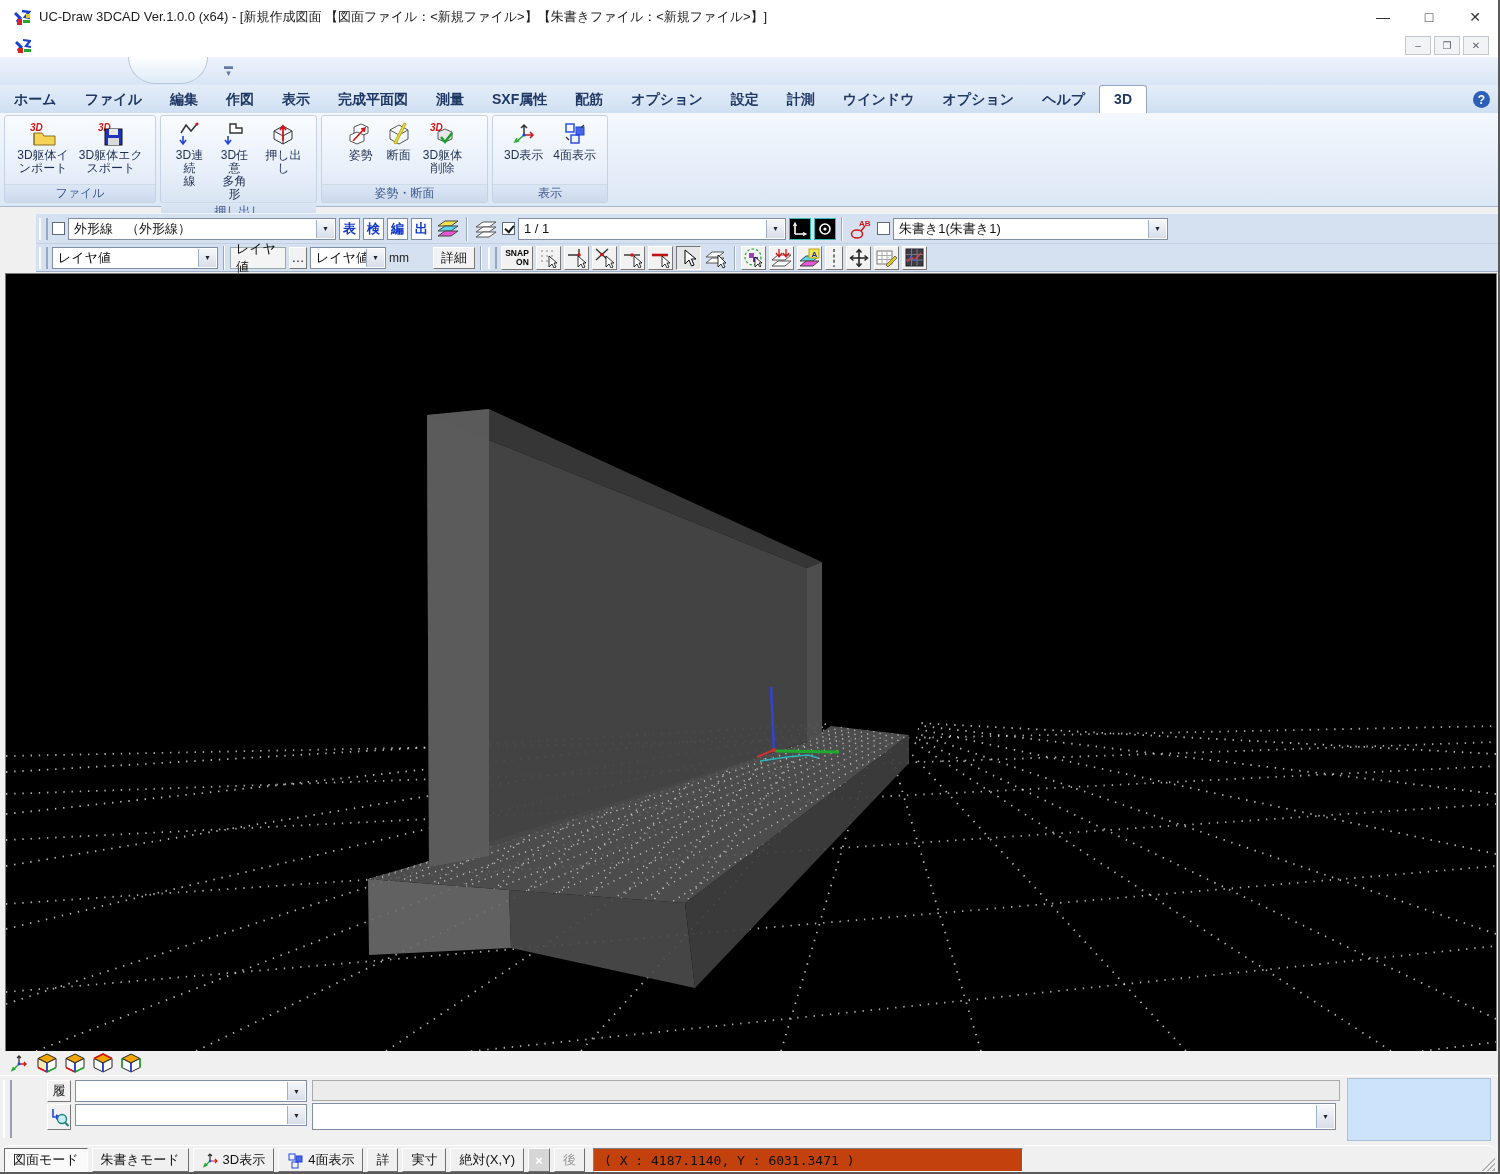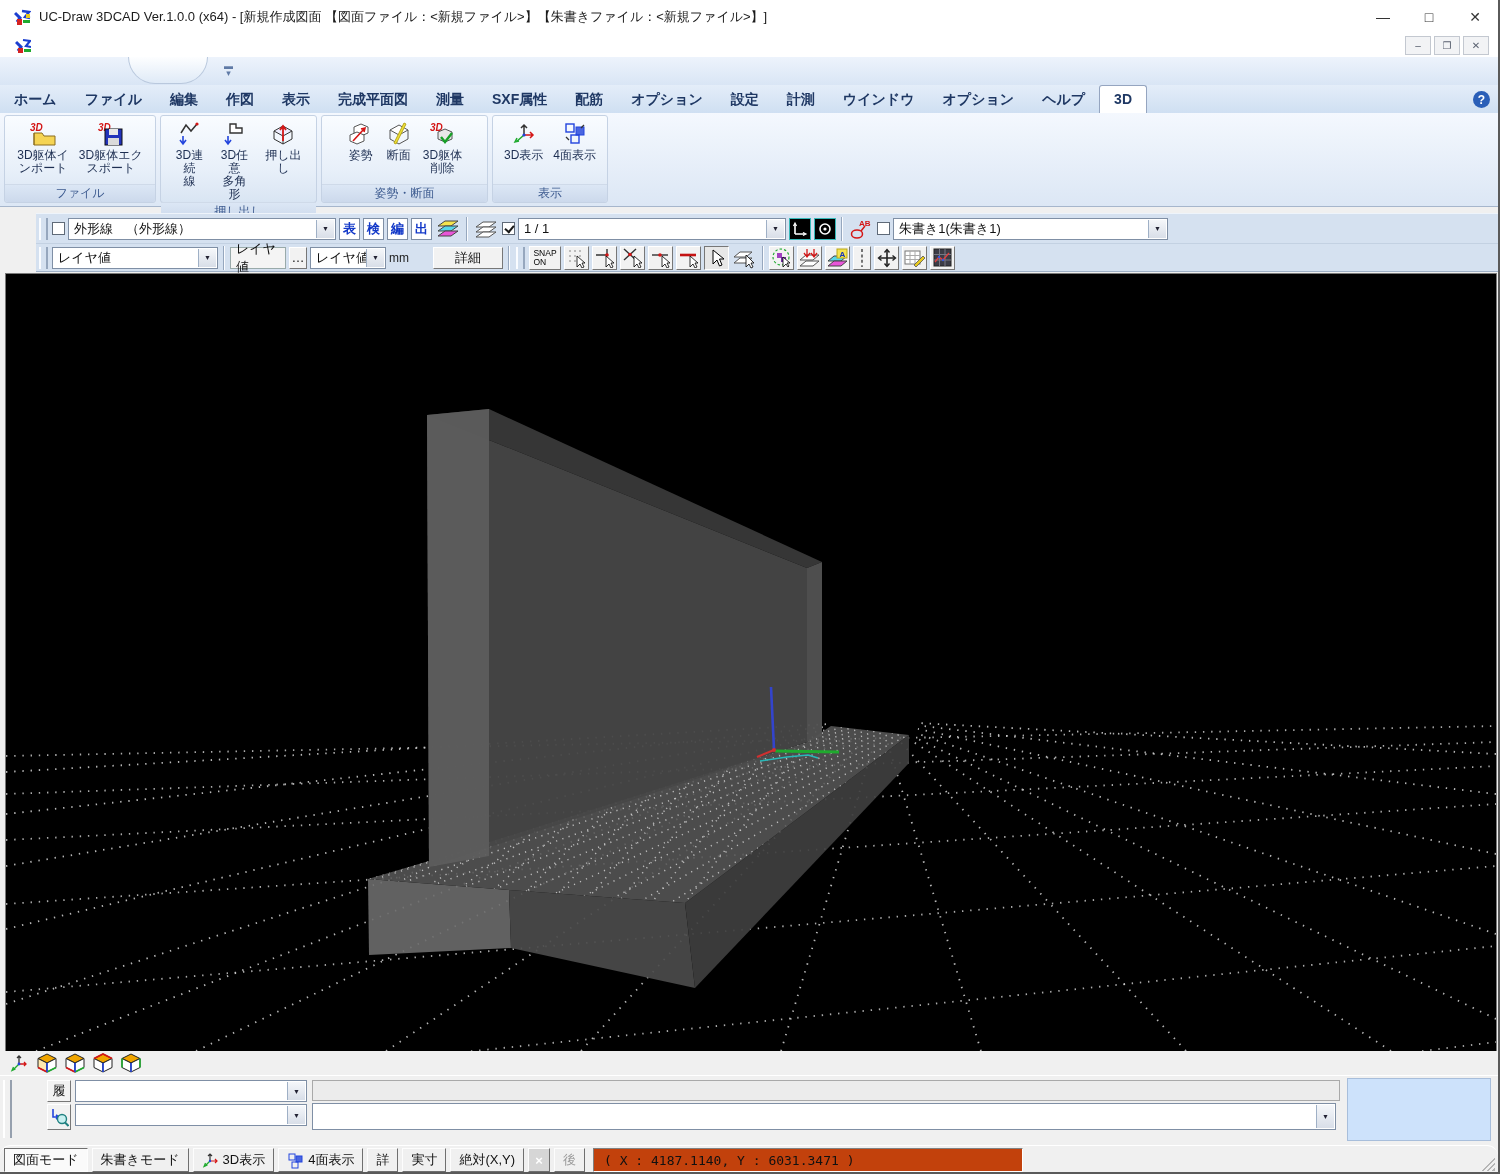--- a/index.html
+++ b/index.html
@@ -47,24 +47,24 @@
          border-left:1px solid #9fb0c6;display:flex;align-items:center;justify-content:center;font-size:7px;color:#223;}
   .cbx{width:13px;height:13px;background:#fff;border:1px solid #5f6a78;box-sizing:border-box;position:relative;flex:none;}
   .cbx.on::after{content:"";position:absolute;left:2px;top:2px;width:7px;height:4px;border-left:2px solid #1a1a1a;
          border-bottom:2px solid #1a1a1a;transform:rotate(-50deg);}
   .tgl{width:21px;height:22px;background:#fff;border:1px solid #7f8fa5;color:#1238c8;font-weight:700;font-size:13px;
        display:flex;align-items:center;justify-content:center;box-sizing:border-box;}
   .blackbtn{width:22px;height:22px;background:#000;border:1px solid #35b8b8;display:flex;align-items:center;justify-content:center;box-sizing:border-box;}
   .sqbtn{width:25px;height:24px;background:#f2f2f2;border:1px solid;border-color:#fff #777 #777 #fff;
          display:flex;align-items:center;justify-content:center;box-sizing:border-box;}
   .sqbtn.pressed{border-color:#777 #fff #fff #777;background:#e7e7e7;}
-  .pbtn{height:22px;padding:0 21px;font-size:13px;color:#111;background:#f2f2f2;border:1px solid;
+  .pbtn{height:22px;padding:0 7px;font-size:13px;color:#111;background:#f2f2f2;border:1px solid;
         border-color:#fff #777 #777 #fff;display:flex;align-items:center;box-sizing:border-box;}
-  .snapon{width:32px;height:24px;font-size:8.5px;font-weight:400;line-height:9px;white-space:pre-line;
-          text-align:left;justify-content:center;}
+  .snapon{width:32px;height:24px;font-size:8.5px;font-weight:700;line-height:9px;white-space:pre-line;
+          text-align:right;justify-content:center;}
   .iconbtn{width:26px;height:24px;display:flex;align-items:center;justify-content:center;}
   
   .viewport{left:5px;top:273px;width:1490px;height:777px;background:#000;border:1px solid #7a7a7a;box-sizing:content-box;}
   
   .vstrip{left:0;top:1051px;width:100%;height:24px;background:#f0f0f0;display:flex;align-items:center;gap:2px;padding-left:6px;box-sizing:border-box;}
   .bpanel{left:0;top:1075px;width:100%;height:68px;background:#f0f0f0;border-top:1px solid #fff;}
   .bgrip{position:absolute;left:3px;top:4px;width:5px;height:58px;border-left:2px solid #fff;border-right:2px solid #96a0ae;}
   .smallbtn{position:absolute;background:#f2f2f2;border:1px solid;border-color:#fff #777 #777 #fff;
             display:flex;align-items:center;justify-content:center;font-size:13px;color:#111;box-sizing:border-box;}
   .flatbox{position:absolute;background:#ececec;border:1px solid #a9a9a9;box-sizing:border-box;}

